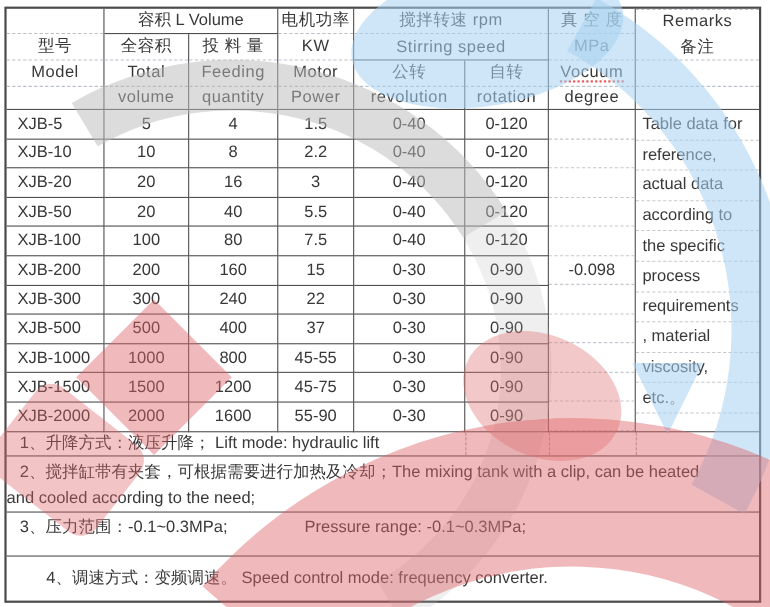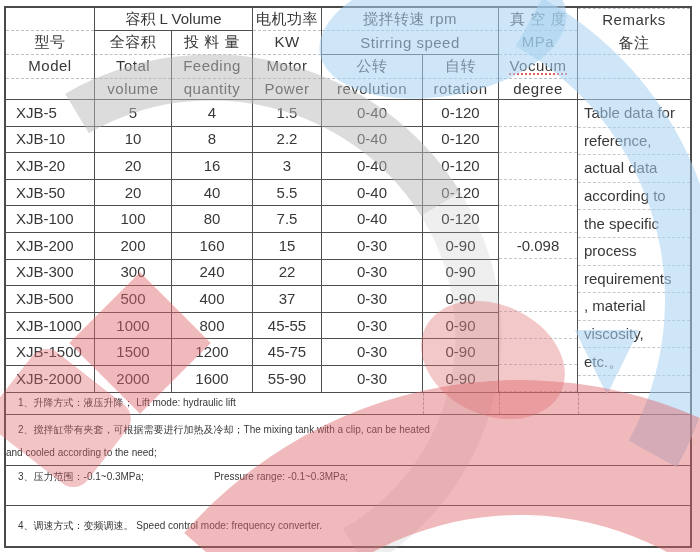--- a/index.html
+++ b/index.html
@@ -32,21 +32,21 @@
 
   
   .tbl{position:absolute;left:4px;top:6px;z-index:1;display:grid;
        grid-template-columns:89px 77px 81px 69px 101px 76px 79px 112px;
        grid-template-rows:23px 24px 24px 21px repeat(11,26.6px) 22px 51px 40px 40px;
        border:2px solid #4a4a4a;background:transparent;}
   .c{border-right:1px solid #4f4f4f;border-bottom:1px solid #4f4f4f;
      display:flex;align-items:center;justify-content:center;
      font-size:15px;line-height:1.2;overflow:hidden;background:transparent;}
   .nr{border-right:none;}
-  .nb{border-bottom:none;}
+  .nb{border-bottom:none;padding-left:24px;}
 
   
   .ch{flex-direction:column;align-items:stretch;justify-content:flex-start;padding:0;}
   .hl{display:flex;align-items:center;justify-content:center;letter-spacing:.5px;}
   .r1{height:23px;} .r2{height:24px;} .r3{height:24px;} .r4{height:21px;}
   .dt{border-top:1px dashed #b9c0c7;}
   .squiggle{border-bottom:2px dotted #e25b5b;line-height:1;}
 
   
   .cm{justify-content:flex-start;padding-left:10px;}
@@ -57,21 +57,21 @@
   .vrow:last-child{border-bottom:none;}
   .vval{position:absolute;inset:0;display:flex;align-items:center;justify-content:center;font-size:15px;}
 
   
   .rem{flex-direction:column;align-items:stretch;justify-content:flex-start;padding:0;}
   .rrow{height:26.6px;border-bottom:1px dashed #c3c9cf;display:flex;align-items:center;
         padding-left:6px;font-size:15px;}
 
   
   .note{grid-column:1 / 9;position:relative;justify-content:flex-start;border-right:none;
-        font-size:10px;}
+        font-size:15px;}
   .nt{padding-left:12px;white-space:nowrap;}
   .note2{flex-direction:column;align-items:stretch;justify-content:flex-start;padding-top:3px;}
   .note2 .l{display:block;line-height:23px;white-space:nowrap;}
   .note2 .l2{padding-left:0;}
   .note3{align-items:flex-start;padding-top:5px;}
   .nt3b{margin-left:70px;white-space:nowrap;}
   .vd{position:absolute;top:0;bottom:0;width:0;border-left:1px dashed #a9a9a9;}
 </style>
 </head>
 <body>

